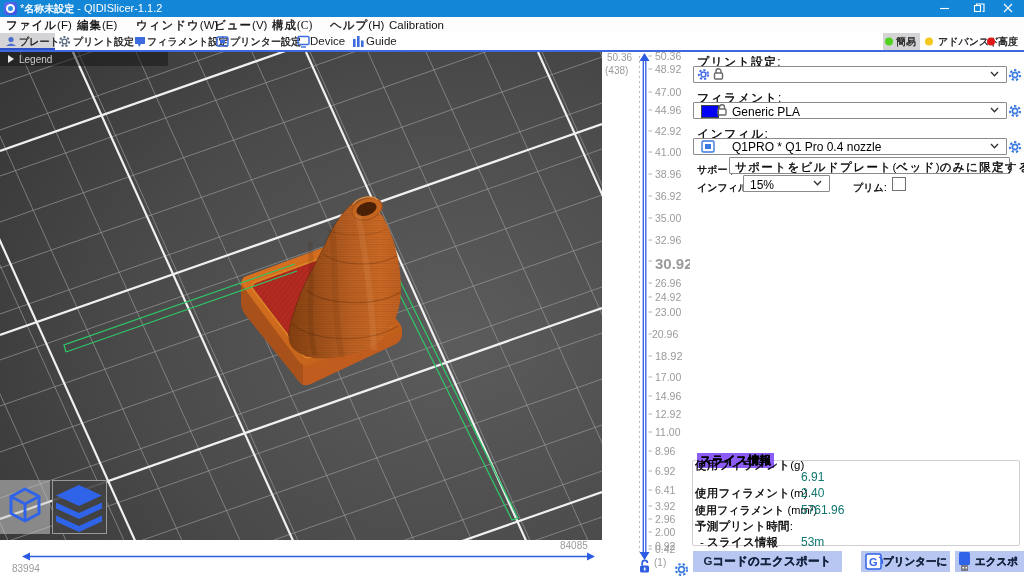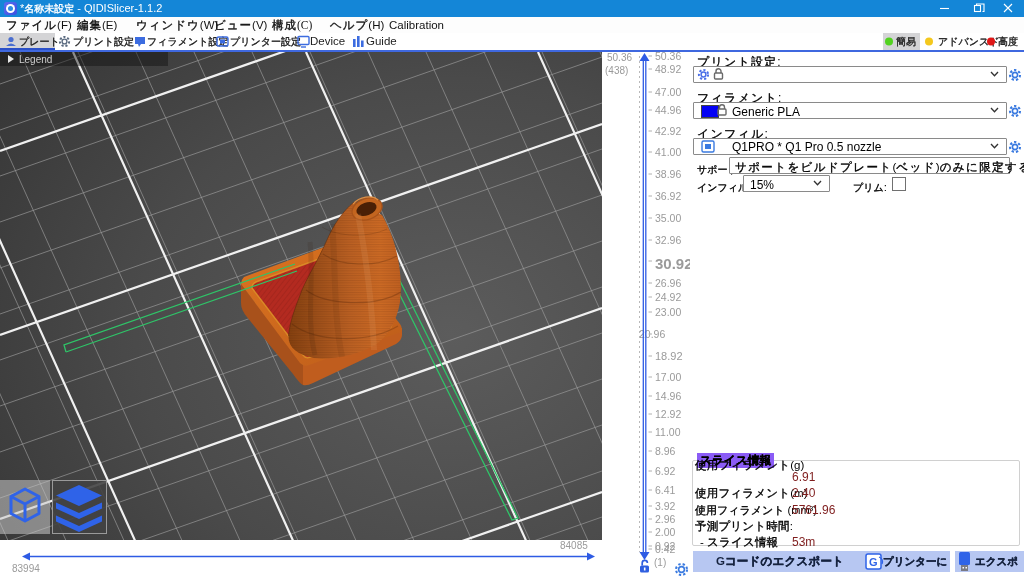--- a/index.html
+++ b/index.html
@@ -24,21 +24,21 @@
 #bottomstrip{left:0;top:540px;width:602px;height:36px;background:#fff;}
 #slidercol{left:602px;top:52px;width:88px;height:524px;background:#fff;font-size:10px;color:#9a9a9a;}
 #rightpanel{left:690px;top:52px;width:334px;height:524px;background:#fff;font-size:12px;color:#111;}
 .glabel{position:absolute;color:#9a9a9a;font-size:10px;white-space:nowrap;}
 
 .plabel{position:absolute;left:7px;color:#000;font-size:12px;white-space:nowrap;}
 .combo{position:absolute;height:17px;border:1px solid #8a8a8a;border-radius:1px;background:#fff;box-sizing:border-box;}
 
 #sliceinfo{position:absolute;left:2px;top:408px;width:326px;height:84px;border:1px solid #d0d0d0;border-radius:2px;}
 .sirow{position:absolute;left:5px;white-space:nowrap;font-size:11.5px;color:#000;}
-.sival{position:absolute;left:102px;font-size:12px;color:#7f1d1d;}
+.sival{position:absolute;left:111px;font-size:12px;color:#0f766e;}
 
 .bbtn{position:absolute;top:499px;height:21px;background:#b7c7f2;color:#16233f;font-weight:bold;font-size:11.5px;text-align:center;line-height:21px;}
 </style></head>
 <body>
 
 <div class="abs" id="titlebar">
  <div id="appicon">
       <div class="c"></div>
       <div class="s"></div>
     </div>
@@ -205,21 +205,21 @@
     <div class="glabel" style="left:53px;top:73px;font-size:10.5px;">42.92</div>
     <div class="glabel" style="left:53px;top:94px;font-size:10.5px;">41.00</div>
     <div class="glabel" style="left:53px;top:116px;font-size:10.5px;">38.96</div>
     <div class="glabel" style="left:53px;top:138px;font-size:10.5px;">36.92</div>
     <div class="glabel" style="left:53px;top:160px;font-size:10.5px;">35.00</div>
     <div class="glabel" style="left:53px;top:182px;font-size:10.5px;">32.96</div>
     <div class="glabel" style="left:53px;top:203px;font-size:15px;font-weight:bold;">30.92</div>
     <div class="glabel" style="left:53px;top:225px;font-size:10.5px;">26.96</div>
     <div class="glabel" style="left:53px;top:239px;font-size:10.5px;">24.92</div>
     <div class="glabel" style="left:53px;top:254px;font-size:10.5px;">23.00</div>
-    <div class="glabel" style="left:37px;top:276px;font-size:10.5px;">20.96</div>
+    <div class="glabel" style="left:50px;top:276px;font-size:10.5px;">20.96</div>
     <div class="glabel" style="left:53px;top:298px;font-size:11px;">18.92</div>
     <div class="glabel" style="left:53px;top:319px;font-size:10.5px;">17.00</div>
     <div class="glabel" style="left:53px;top:338px;font-size:10.5px;">14.96</div>
     <div class="glabel" style="left:53px;top:356px;font-size:10.5px;">12.92</div>
     <div class="glabel" style="left:53px;top:374px;font-size:10.5px;">11.00</div>
     <div class="glabel" style="left:53px;top:393px;font-size:10.5px;">8.96</div>
     <div class="glabel" style="left:53px;top:413px;font-size:10.5px;">6.92</div>
     <div class="glabel" style="left:53px;top:432px;font-size:10.5px;">6.41</div>
     <div class="glabel" style="left:53px;top:448px;font-size:10.5px;">3.92</div>
     <div class="glabel" style="left:53px;top:461px;font-size:10.5px;">2.96</div>
@@ -275,21 +275,21 @@
 
 <div class="abs" id="rightpanel">
  <div class="plabel" style="top:2px;"><span class="jp">プリント設定</span>:</div>
  <div class="combo" style="left:3px;top:14px;width:314px;"></div>
  <div class="plabel" style="top:38px;"><span class="jp">フィラメント</span>:</div>
  <div class="combo" style="left:3px;top:50px;width:314px;"></div>
  <div class="abs" style="left:11px;top:53px;width:16px;height:11px;background:#0402f5;border:1px solid #444;"></div>
  <div class="plabel" style="left:42px;top:53px;text-align:right;">Generic PLA</div>
  <div class="plabel" style="top:74px;"><span class="jp">インフィル</span>:</div>
  <div class="combo" style="left:3px;top:86px;width:314px;"></div>
- <div class="plabel" style="left:42px;top:88px;">Q1PRO * Q1 Pro 0.5 nozzle</div>
+ <div class="plabel" style="left:42px;top:88px;">Q1PRO * Q1 Pro 0.4 nozzle</div>
  <div class="plabel" style="top:111px;font-size:11.5px;"><span class="jt">サポート</span>:</div>
  <div class="combo" style="left:39px;top:105px;width:281px;"></div>
  <div class="plabel" style="left:45px;top:108px;font-size:11.5px;"><span class="jq">サポートをビルドプレート</span>(<span class="jq">ベッド</span>)<span class="jq">のみに限定する</span></div>
  <div class="plabel" style="top:129px;font-size:11.5px;"><span class="jt">インフィル</span>:</div>
  <div class="combo" style="left:53px;top:123px;width:87px;"></div>
  <div class="plabel" style="left:60px;top:126px;">15%</div>
  <div class="plabel" style="left:163px;top:129px;font-size:11.5px;"><span class="jt">プリム</span>:</div>
  <div class="abs" style="left:202px;top:125px;width:12px;height:12px;border:1px solid #707070;background:#fff;"></div>
 
  <svg class="abs" style="left:0;top:0;" width="334" height="524" viewBox="0 0 334 524">
@@ -333,21 +333,21 @@
  <div class="sirow" style="top:406px;"><span class="js">使用フィラメント</span>(g)</div>
     <div class="sival" style="top:418px;">6.91</div>
  <div class="sirow" style="top:434px;"><span class="js">使用フィラメント</span>(m)</div>
     <div class="sival" style="top:434px;">2.40</div>
  <div class="sirow" style="top:451px;font-size:11px;"><span class="js0">使用フィラメント</span> (mm³)</div>
     <div class="sival" style="top:451px;">5761.96</div>
  <div class="sirow" style="top:467px;"><span class="js">予測プリント時間</span>:</div>
  <div class="sirow" style="left:10px;top:483px;">- <span class="js">スライス情報</span></div>
     <div class="sival" style="top:483px;">53m</div>
 
- <div class="bbtn" style="left:3px;width:174px;">G<span class="js">コードのエクスポート</span></div>
+ <div class="bbtn" style="left:3px;width:149px;">G<span class="js">コードのエクスポート</span></div>
  <div class="bbtn" style="left:171px;width:89px;text-align:left;"><span class="jt" style="font-size:10.5px;margin-left:22px;">プリンターに送信</span></div>
  <div class="bbtn" style="left:265px;width:69px;text-align:left;"><span class="jt" style="font-size:10.5px;margin-left:20px;">エクスポート</span></div>
 
  <svg class="abs" style="left:0;top:0;" width="334" height="524" viewBox="0 0 334 524">
       <rect x="176" y="502" width="15" height="15" rx="2" fill="#fff" stroke="#2f63e8" stroke-width="1.5"></rect>
       <text x="179" y="514" font-size="11" font-weight="bold" fill="#2f63e8">G</text>
       <path d="M189 505 a5 5 0 0 1 3 7" stroke="#2f63e8" stroke-width="1.3" fill="none"></path>
       <rect x="269" y="500" width="11" height="13" rx="1.5" fill="#2f63e8"></rect>
       <rect x="271" y="513" width="7" height="6" fill="#7a7a85"></rect>
       <rect x="272.5" y="515" width="1.5" height="1.5" fill="#fff"></rect>

